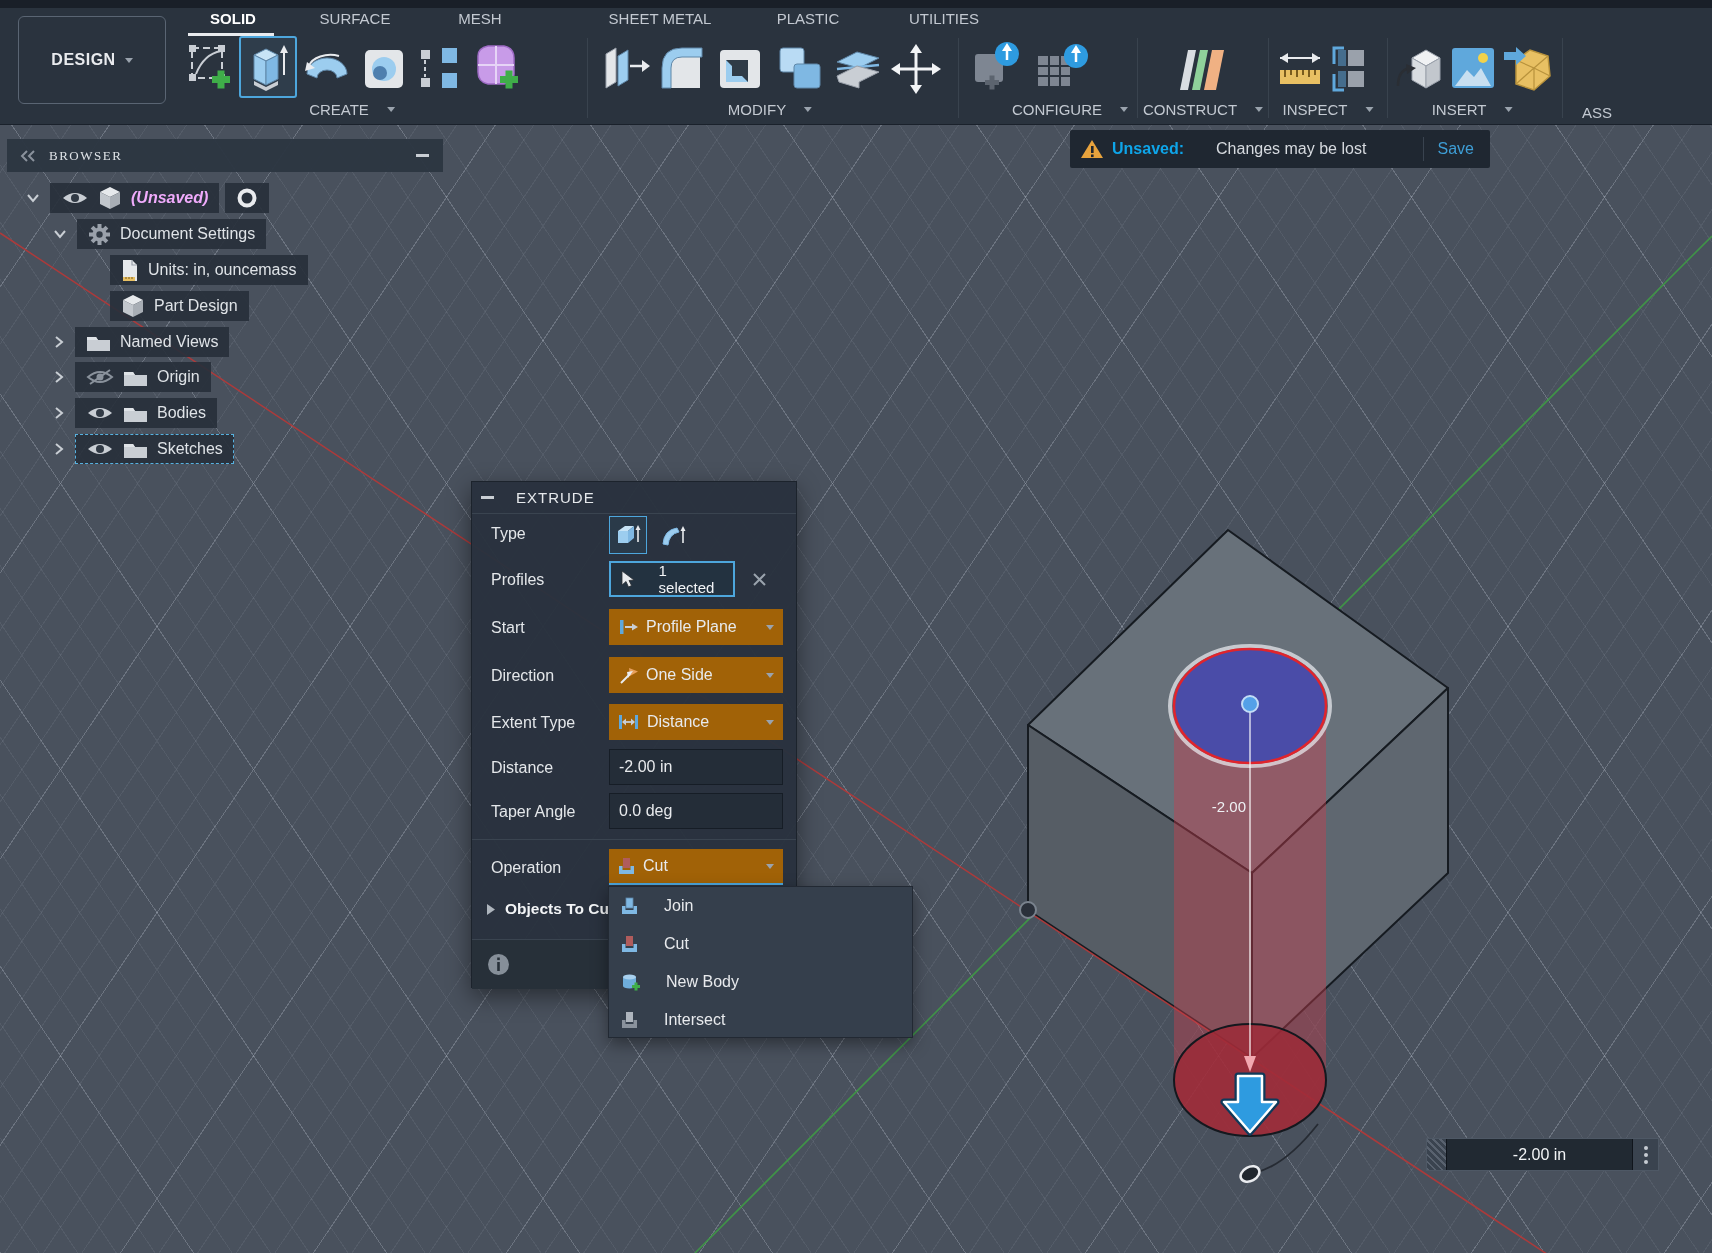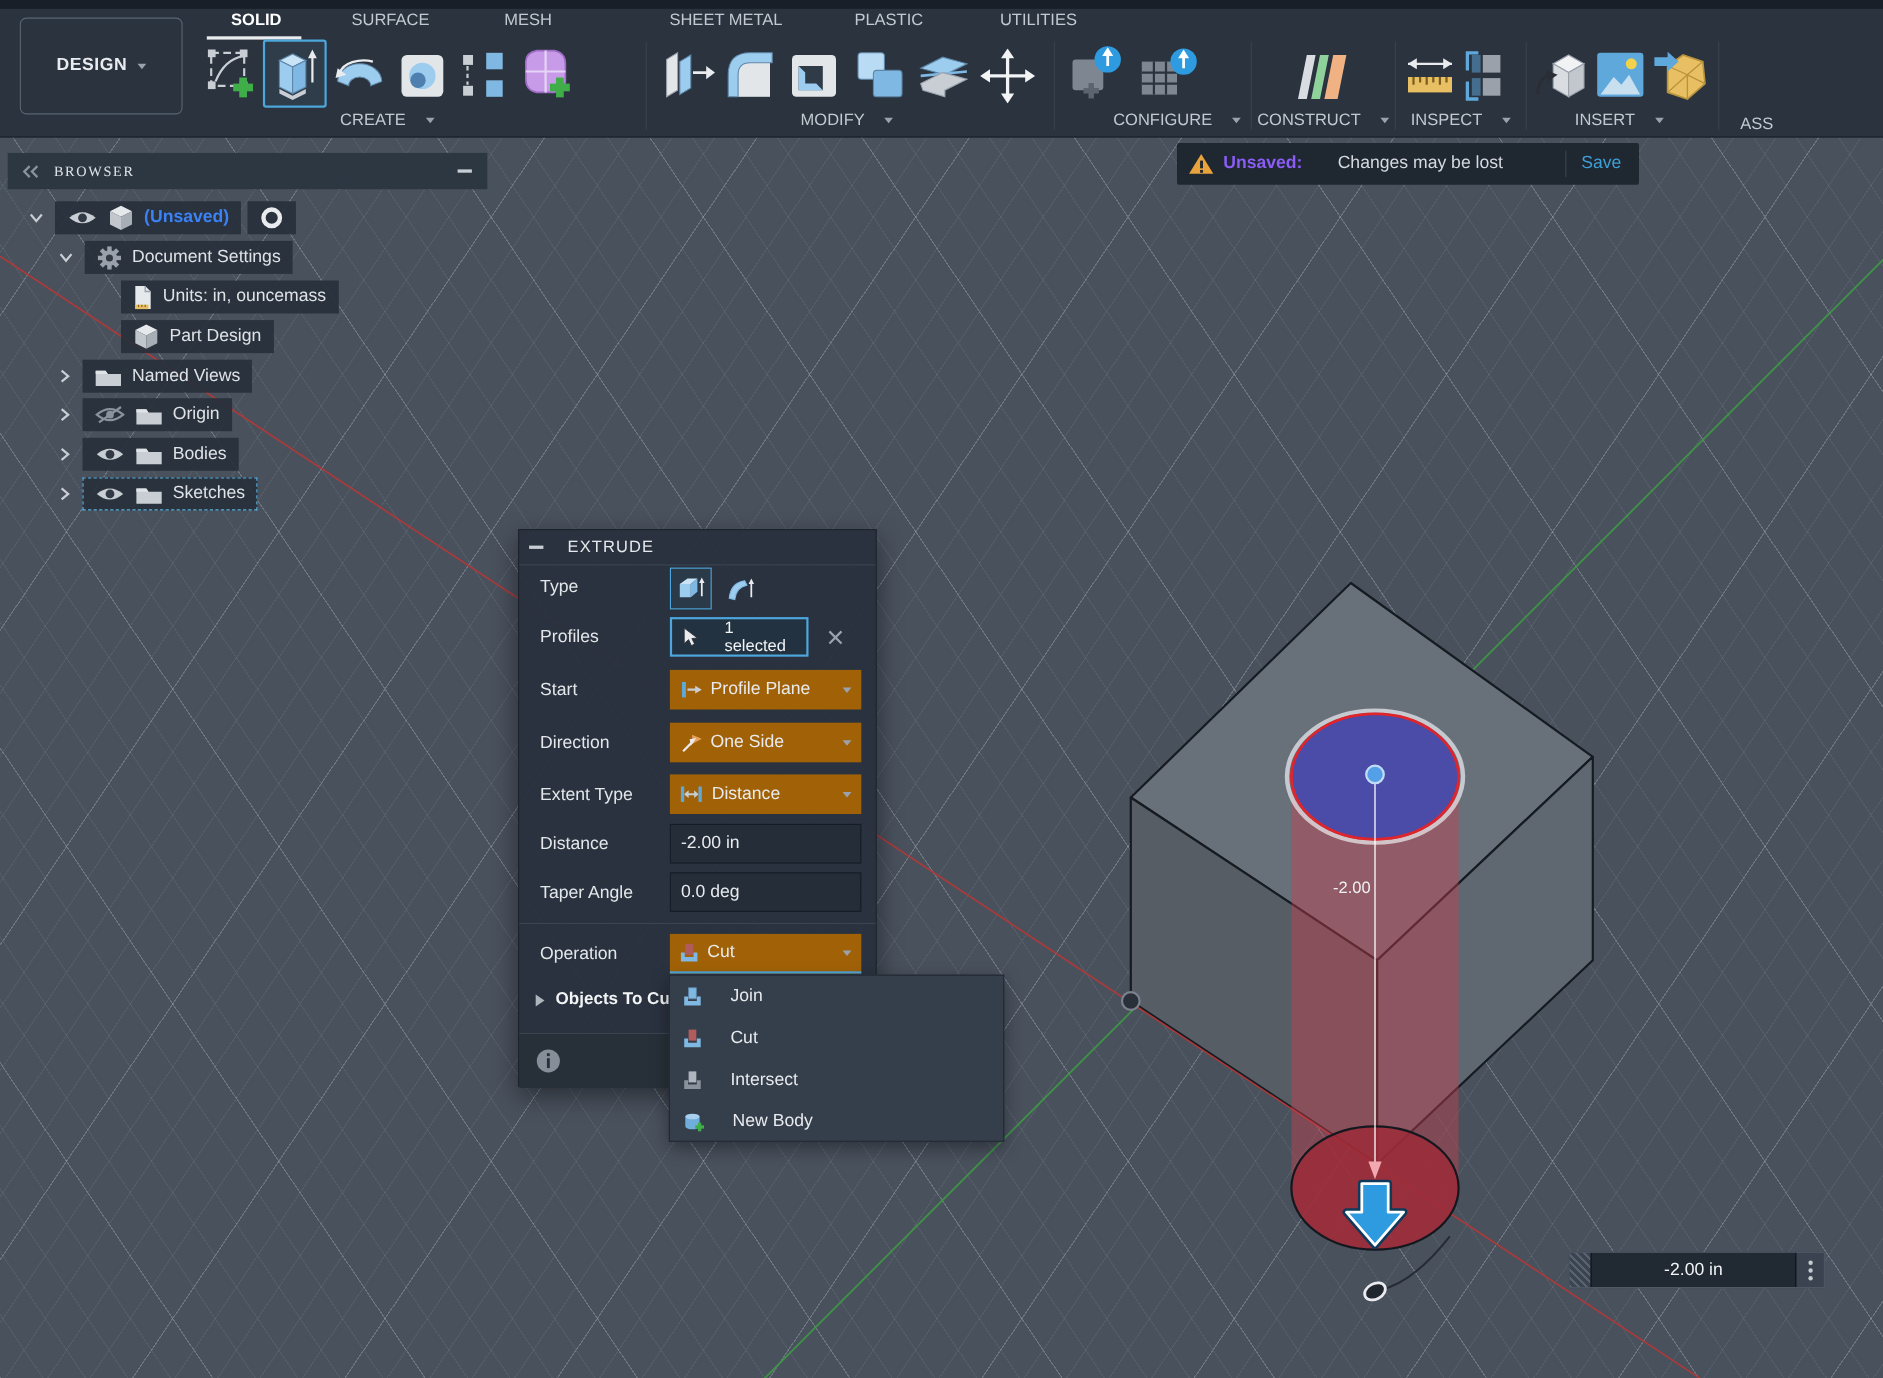--- a/index.html
+++ b/index.html
@@ -34,35 +34,35 @@
     justify-content:center; gap:9px; color:#E9EBEE; font-size:16px; font-weight:bold; letter-spacing:0.5px; }
   .tbicon { position:absolute; }
   #extrude-btn { position:absolute; left:239px; top:36px; width:58px; height:62px;
     border:2px solid #4DA6DC; border-radius:3px; background:#2F3D4B;
     display:flex; align-items:center; justify-content:center; }
   #assemble-partial { position:absolute; left:1582px; top:104px; font-size:15px; color:#C3C9D1; }
 
   
   #banner { position:absolute; left:1070px; top:130px; width:420px; height:38px;
     background:#1F2731; z-index:30; display:flex; align-items:center; border-radius:2px; }
-  #banner .w-title { color:#8b5cf6; font-weight:bold; font-size:16px; margin-left:8px; }
+  #banner .w-title { color:#0ea5e9; font-weight:bold; font-size:16px; margin-left:8px; }
   #banner .w-msg { color:#D6DADF; font-size:16px; margin-left:32px; }
   #banner .w-sep { width:1px; height:24px; background:#39434F; margin-left:auto; }
   #banner .w-save { color:#3E9ED6; font-size:16px; margin:0 16px 0 14px; cursor:pointer; }
 
   
   #browser-header { position:absolute; left:7px; top:139px; width:436px; height:33px;
     background:rgba(44,54,66,0.96); z-index:30; display:flex; align-items:center; }
   #browser-header .b-title { color:#DFE3E7; font-size:13px; letter-spacing:1.5px; margin-left:12px;font-family:Liberation Serif, serif; }
   .brow { position:absolute; display:flex; align-items:center; height:30px; z-index:30; }
   .bbox { background:rgba(40,48,59,0.92); height:30px; display:flex; align-items:center;
     gap:9px; padding:0 11px; font-size:16px; color:#DFE3E7; white-space:nowrap; }
   .bbox.selected { outline:1.5px dashed #57B2E0; outline-offset:-1px; }
   .chev { margin-right:10px; display:flex; }
-  .bold { font-weight:bold; color:#3b82f6; }
+  .bold { font-weight:bold; color:#f0abfc;font-style:italic; }
 
   
   #dialog { position:absolute; left:471px; top:481px; width:326px; height:507px;
     background:rgba(41,50,62,0.97); border:1px solid #1C232C; z-index:20;
     box-shadow:0 8px 22px rgba(0,0,0,0.45); }
   #dialog-title { position:absolute; left:0; top:0; width:100%; height:32px;
     border-bottom:1px solid #3A4450; display:flex; align-items:center; }
   #dialog-title .t-text { color:#E6E9EC; font-size:15px; letter-spacing:1px; margin-left:22px; }
   .minus-bar { width:13px; height:3px; background:#C9CED4; display:inline-block; }
   .drow { position:absolute; left:0; width:100%; }
@@ -617,34 +617,34 @@
     <span>Join</span>
   </div>
   <div class="mi">
     <svg width="17" height="18">
       <path d="M1,9 V17 H16 V9 H12.5 V13 H4.5 V9 Z" fill="#7FB8E3"></path>
       <rect x="5" y="1" width="7" height="10" fill="#B05C5C"></rect>
     </svg>
     <span>Cut</span>
   </div>
   <div class="mi">
-    <svg width="17" height="18">
-      <path d="M1,9 V17 H16 V9 H12.5 V13 H4.5 V9 Z" fill="#8A929C"></path>
-      <rect x="5" y="1" width="7" height="10" fill="#AEB5BD"></rect>
-    </svg>
-    <span>Intersect</span>
-  </div>
-  <div class="mi">
     <svg width="19" height="19">
       <path d="M2,4 V13 A6.5,2.6 0 0 0 15,13 V4" fill="#6FAEDC"></path>
       <ellipse cx="8.5" cy="4" rx="6.5" ry="2.6" fill="#A8D0EE"></ellipse>
       <rect x="11" y="12" width="8" height="3" fill="#3FAE49"></rect>
         <rect x="13.5" y="9.5" width="3" height="8" fill="#3FAE49"></rect>
     </svg>
     <span>New Body</span>
+  </div>
+  <div class="mi">
+    <svg width="17" height="18">
+      <path d="M1,9 V17 H16 V9 H12.5 V13 H4.5 V9 Z" fill="#8A929C"></path>
+      <rect x="5" y="1" width="7" height="10" fill="#AEB5BD"></rect>
+    </svg>
+    <span>Intersect</span>
   </div>
 </div>
 
 <div id="dim-box">
   <div id="dim-handle"></div>
   <div id="dim-field">-2.00 in</div>
   <div id="dim-dots">
       <i></i>
       <i></i>
       <i></i>

